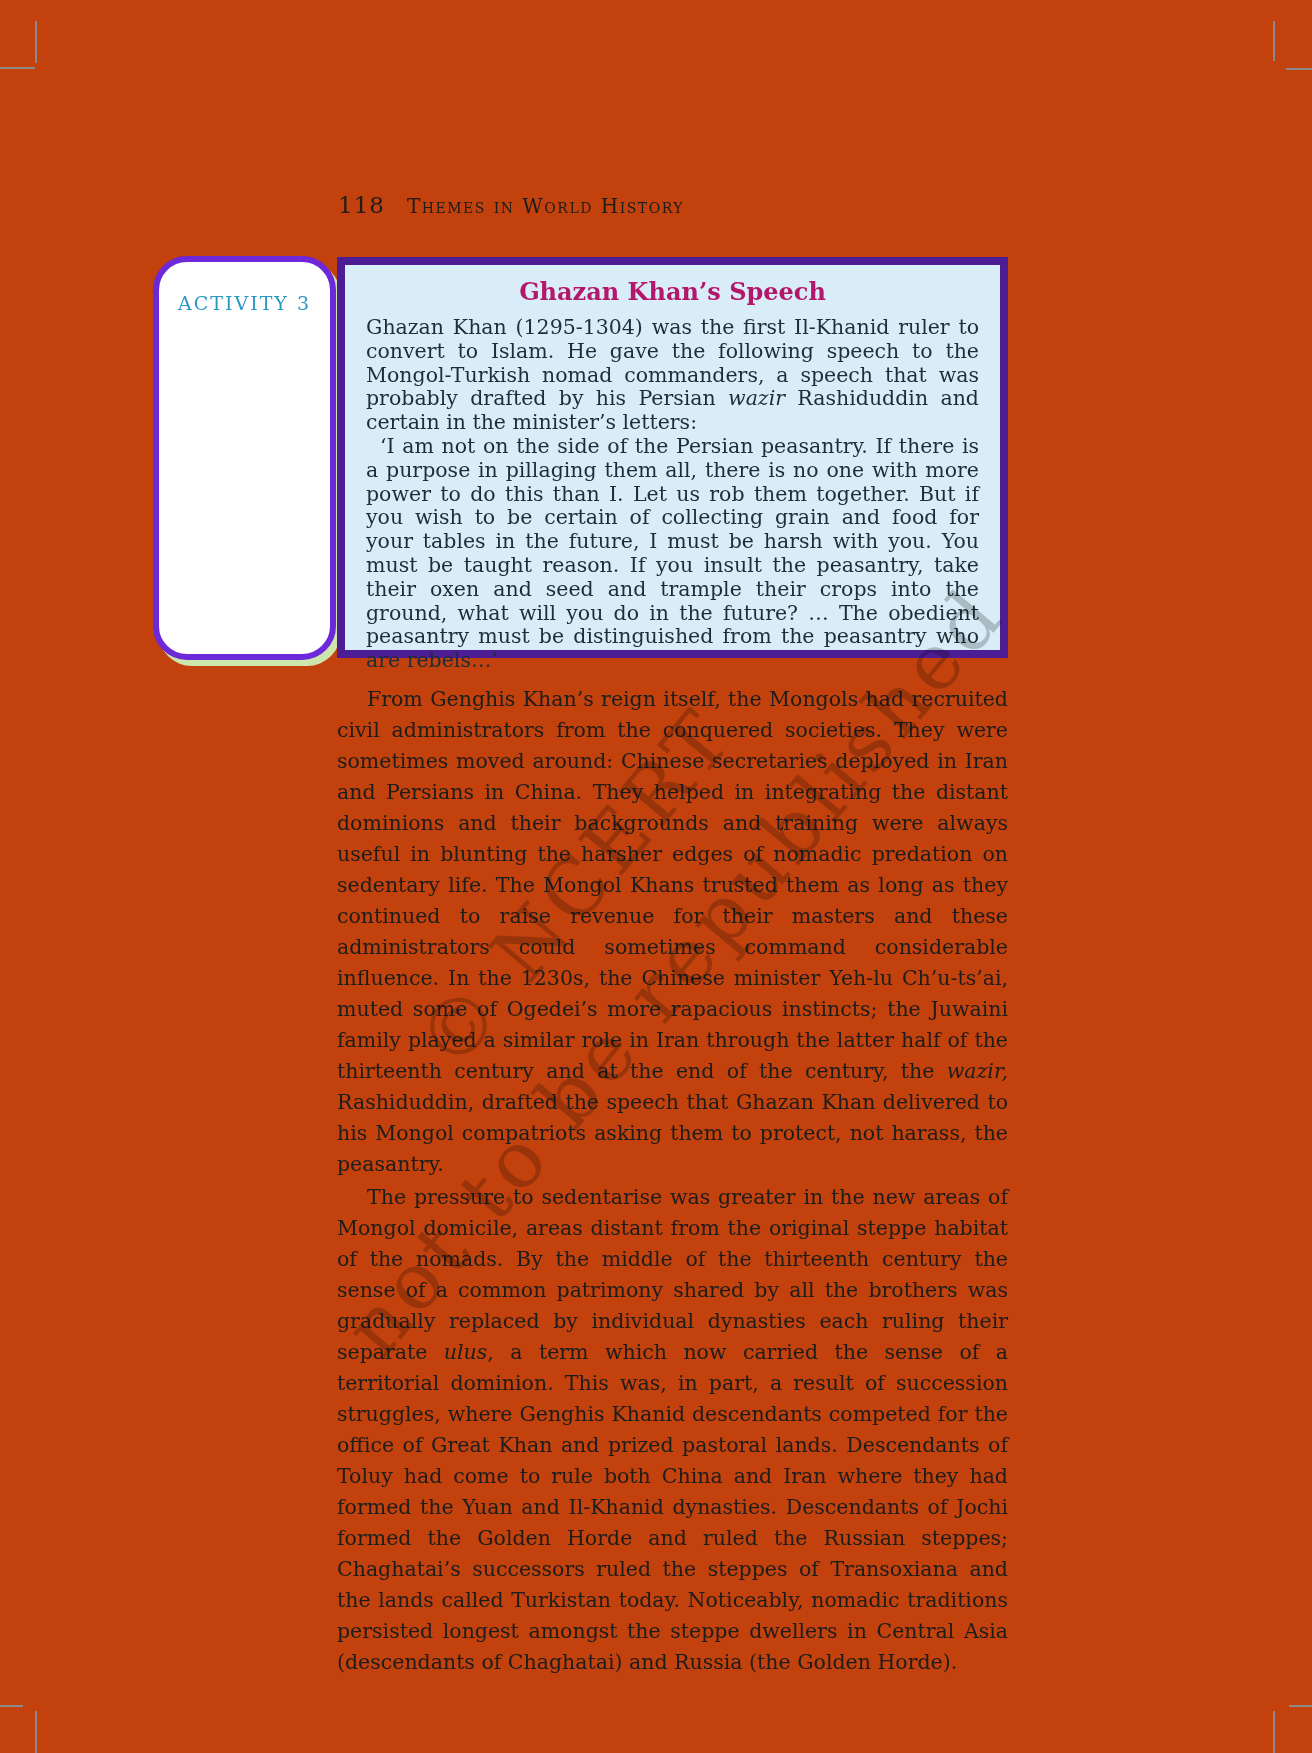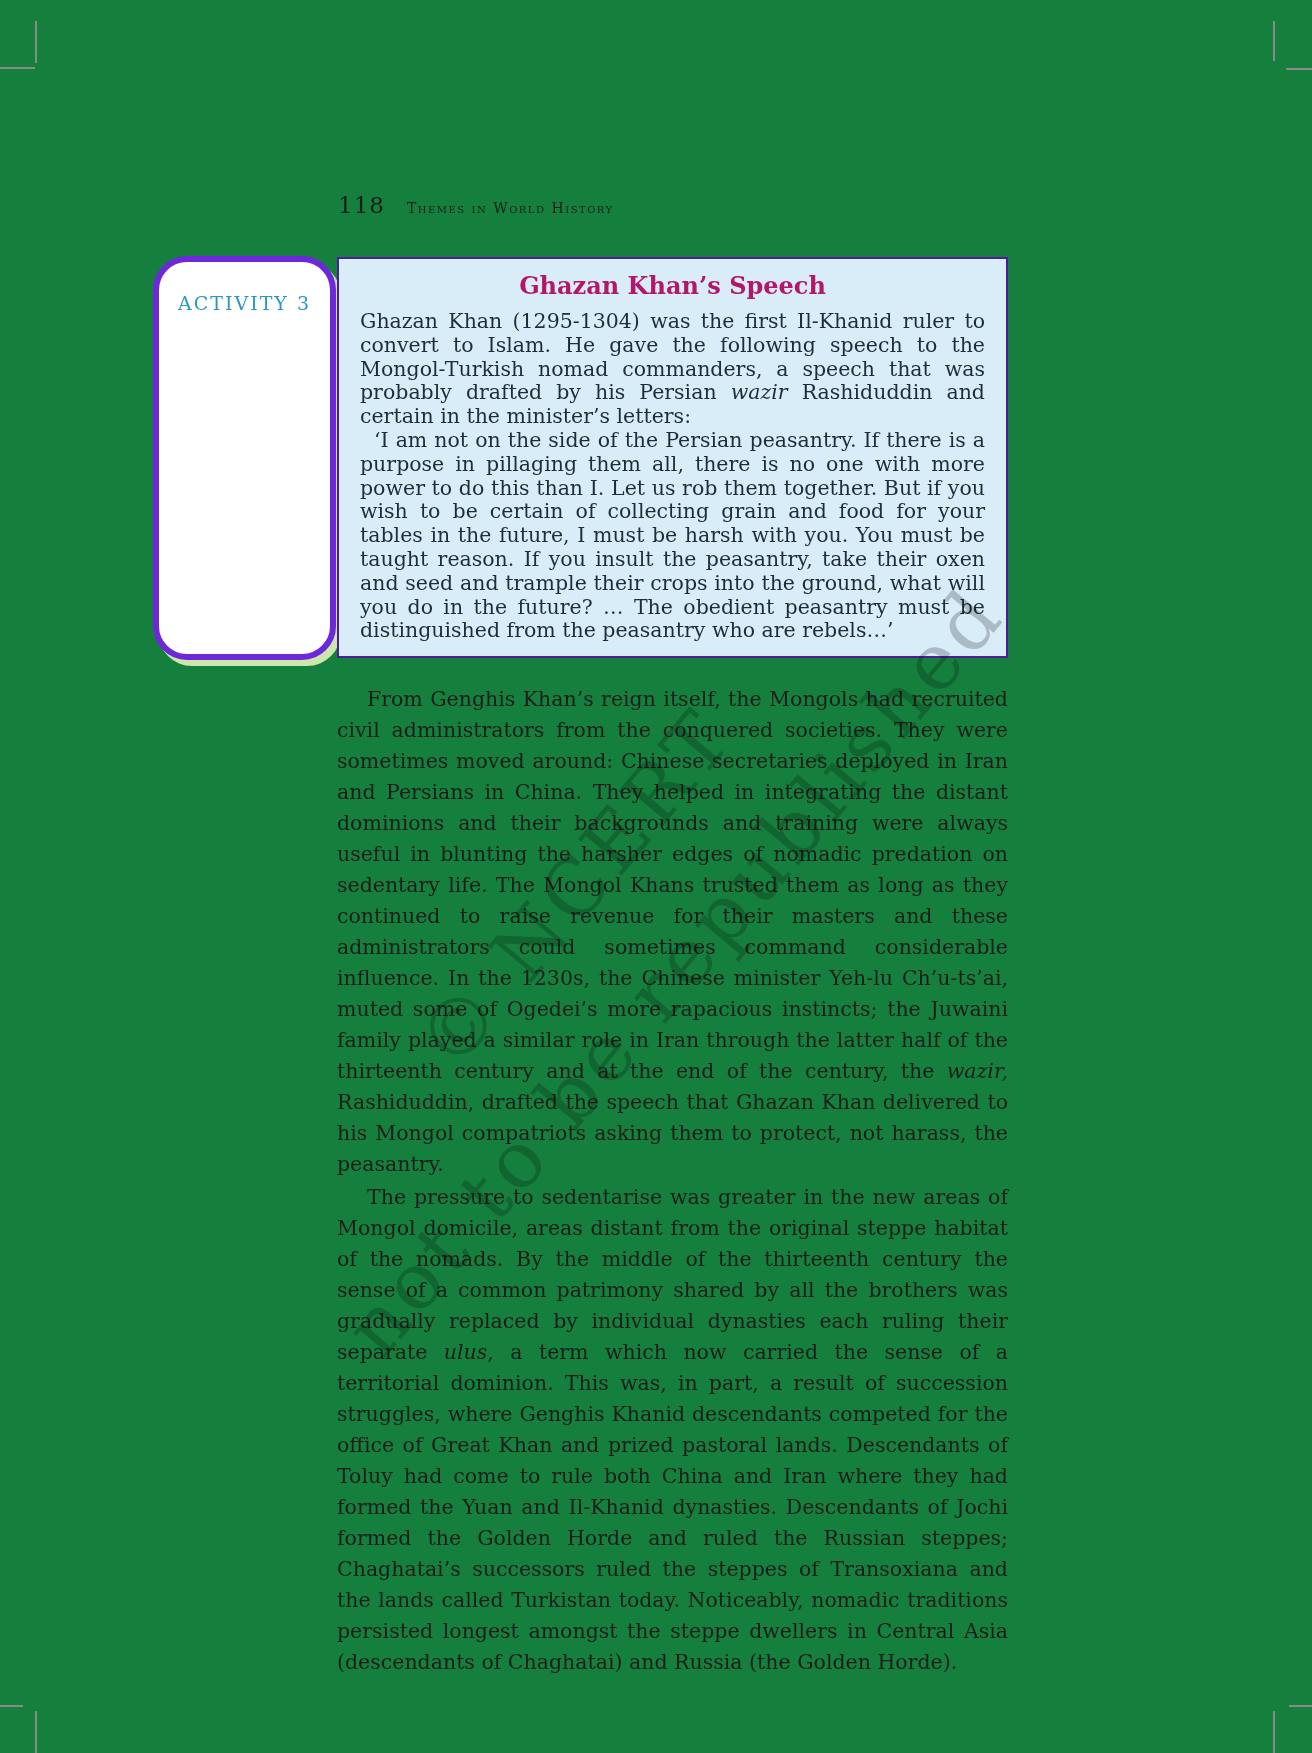--- a/index.html
+++ b/index.html
@@ -1,40 +1,40 @@
 <!DOCTYPE html>
 <html><head>
 <meta charset="utf-8">
 <style>
   * { margin: 0; padding: 0; box-sizing: border-box; }
   html, body { background: #ffffff; }
   .page {
     position: relative;
     width: 1312px;
     height: 1753px;
-    background: #15803d;
+    background: #c2410c;
     font-family: "DejaVu Serif", serif;
     overflow: hidden;
   }
 
   
   .crop { position: absolute; background: #8a8a8a; }
   .crop.v { width: 2px; height: 42px; }
   .crop.h { width: 35px; height: 2px; }
 
   
   .header {
     position: absolute;
     left: 338px; top: 192px;
     display: flex; align-items: baseline; gap: 22px;
     color: #1d1d1b;
   }
   .page-number { font-size: 23px; letter-spacing: 1px; }
   .running-title {
-    font-size: 14px;
+    font-size: 20px;
     font-variant: small-caps;
     letter-spacing: 1.5px;
   }
 
   
   .activity-box {
     position: absolute;
     left: 123px; top: 256px;
     width: 183px; height: 404px;
     border: 6px solid #6d28d9;
@@ -54,21 +54,21 @@
   .activity-question {
     font-size: 18.5px;
     line-height: 1.22;
   }
 
   
   .speech-box {
     position: absolute;
     left: 337px; top: 257px;
     width: 671px; height: 401px;
-    border: 2px solid #4c1d95;
+    border: 8px solid #4c1d95;
     background: #d9edf9;
     padding: 12px 21px 10px 21px;
     color: #1f2d36;
   }
   .speech-title {
     text-align: center;
     color: #b3176b;
     font-size: 24px;
     font-weight: bold;
     margin-bottom: 10px;

